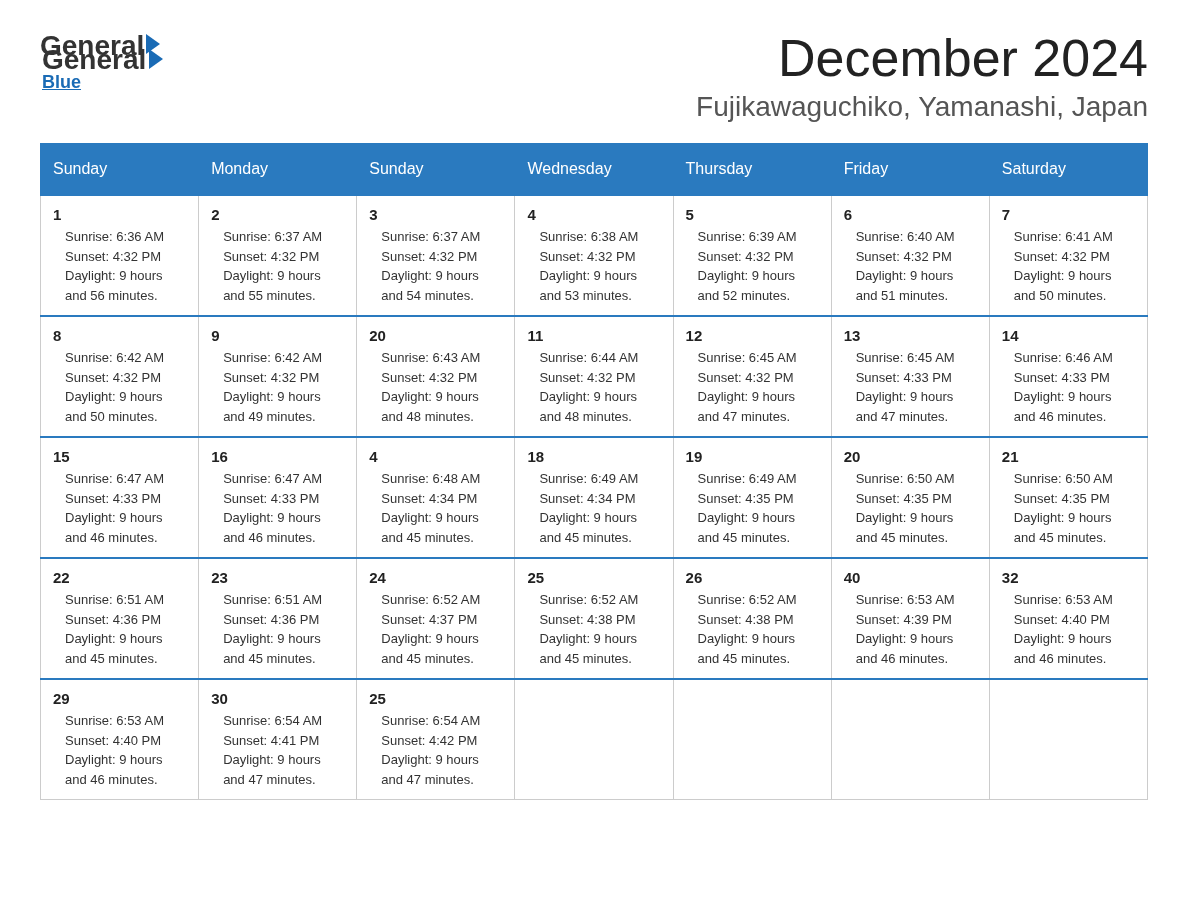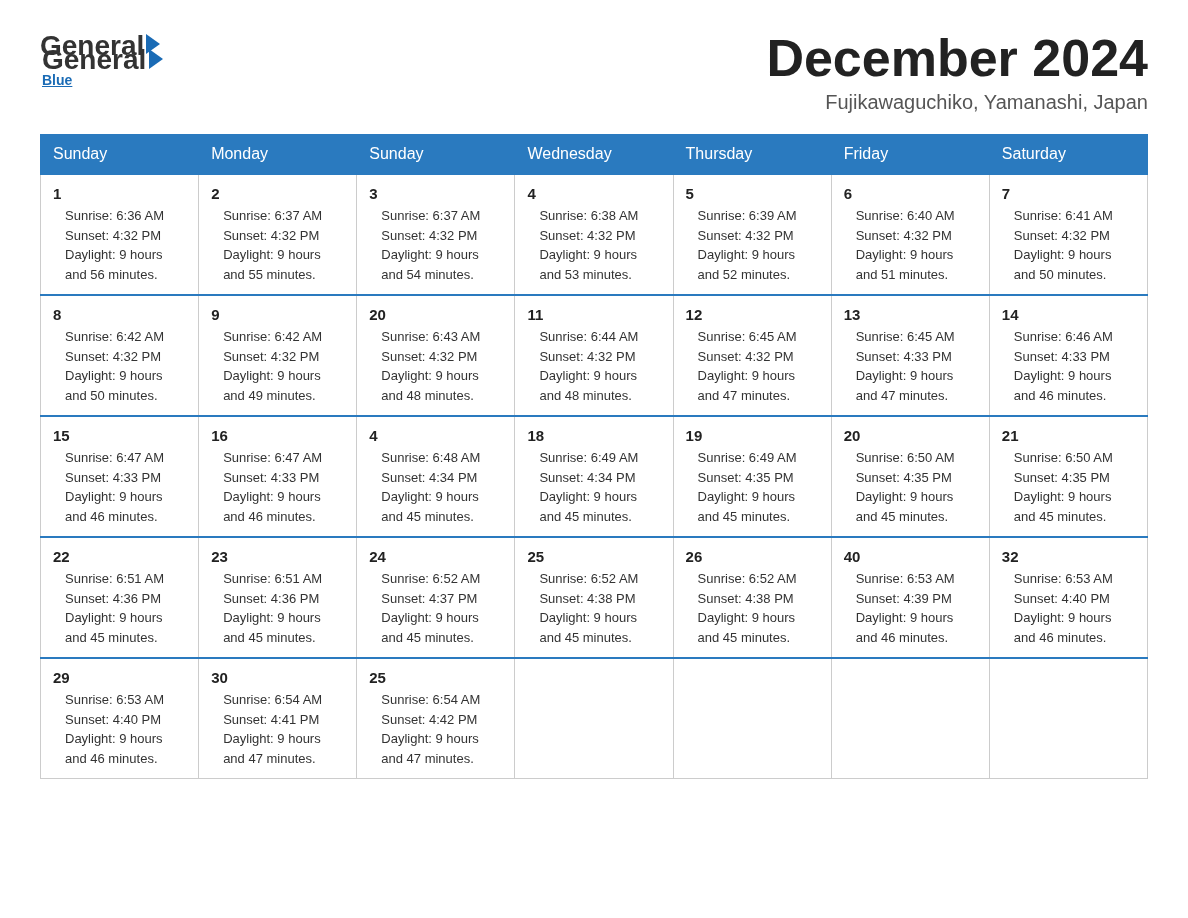--- a/index.html
+++ b/index.html
@@ -32,50 +32,50 @@
     .logo-arrow {
       width: 0;
       height: 0;
       border-left: 14px solid #1a6bb5;
       border-top: 10px solid transparent;
       border-bottom: 10px solid transparent;
       margin-left: 2px;
       margin-bottom: 4px;
     }
     .logo-underline {
-      font-size: 14px;
+      font-size: 18px;
       color: #1a6bb5;
       font-weight: bold;
       margin-top: -4px;
       margin-left: 2px;
       text-decoration: underline;
     }
     .title-section {
       text-align: right;
     }
     .month-title {
       font-size: 52px;
-      font-weight: bold;
+      font-weight: normal;
       color: #222;
       line-height: 1.1;
     }
     .location {
-      font-size: 20px;
+      font-size: 28px;
       color: #555;
       margin-top: 4px;
     }
     .calendar {
       width: 100%;
       border-collapse: collapse;
       margin-top: 10px;
     }
     .calendar th {
       background-color: #2a7abf;
       color: #fff;
-      padding: 10px 12px;
+      padding: 16px 12px;
       text-align: left;
       font-size: 16px;
       font-weight: normal;
       border: 1px solid #2a7abf;
     }
     .calendar td {
       vertical-align: top;
       padding: 10px 12px;
       border: 1px solid #ccc;
       border-top: 2px solid #2a7abf;

